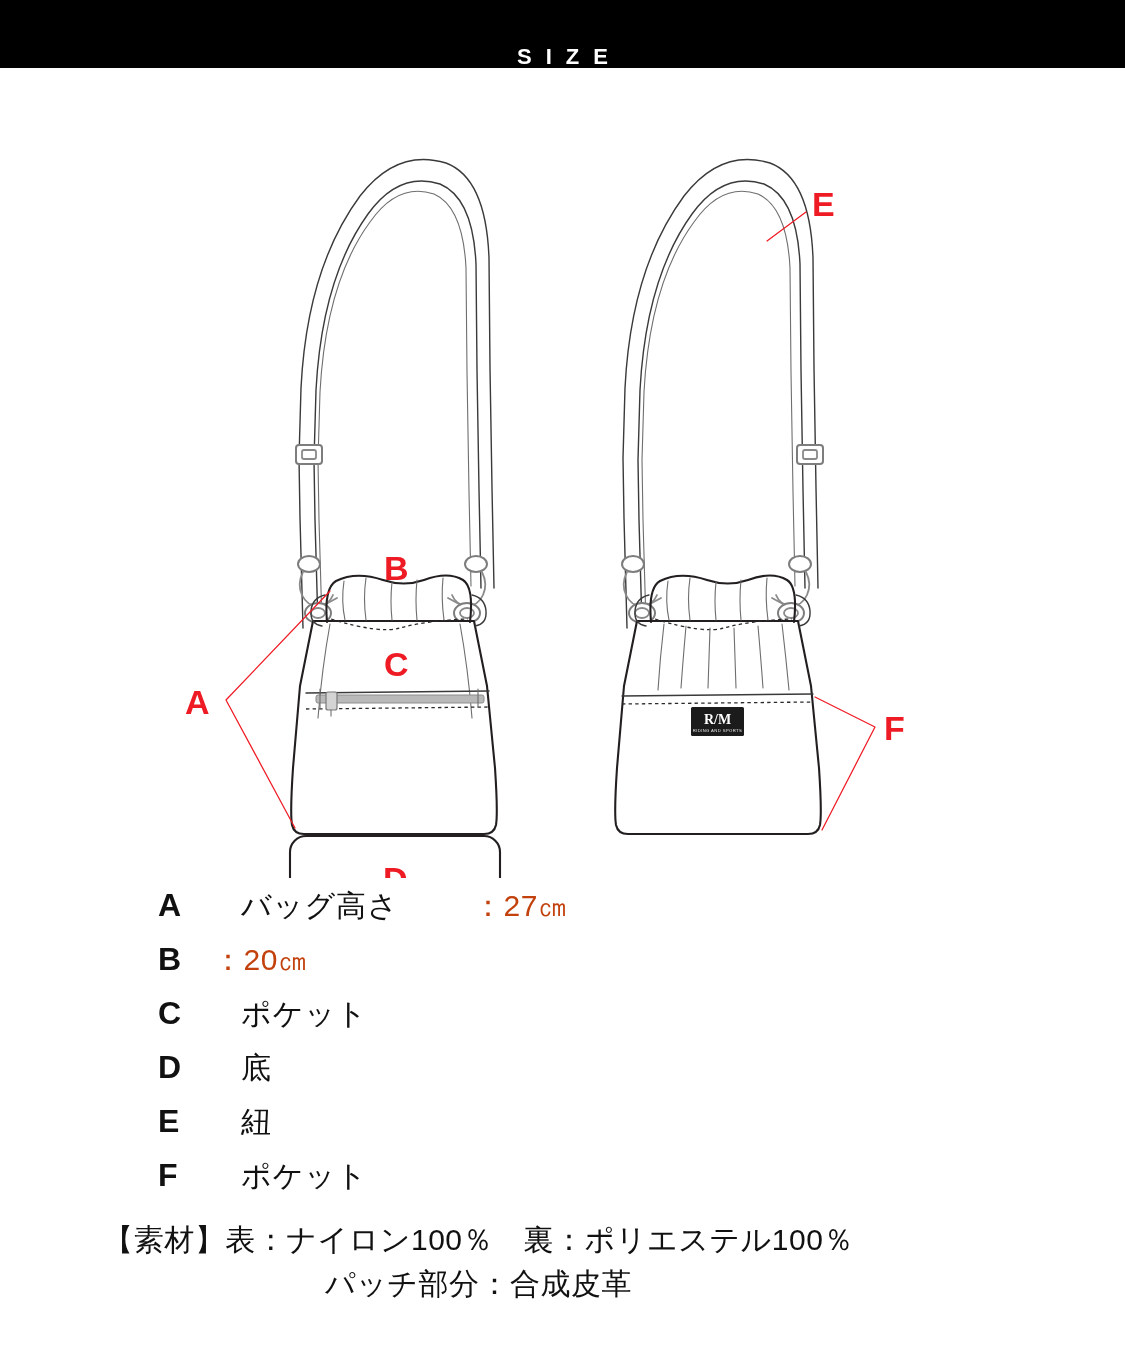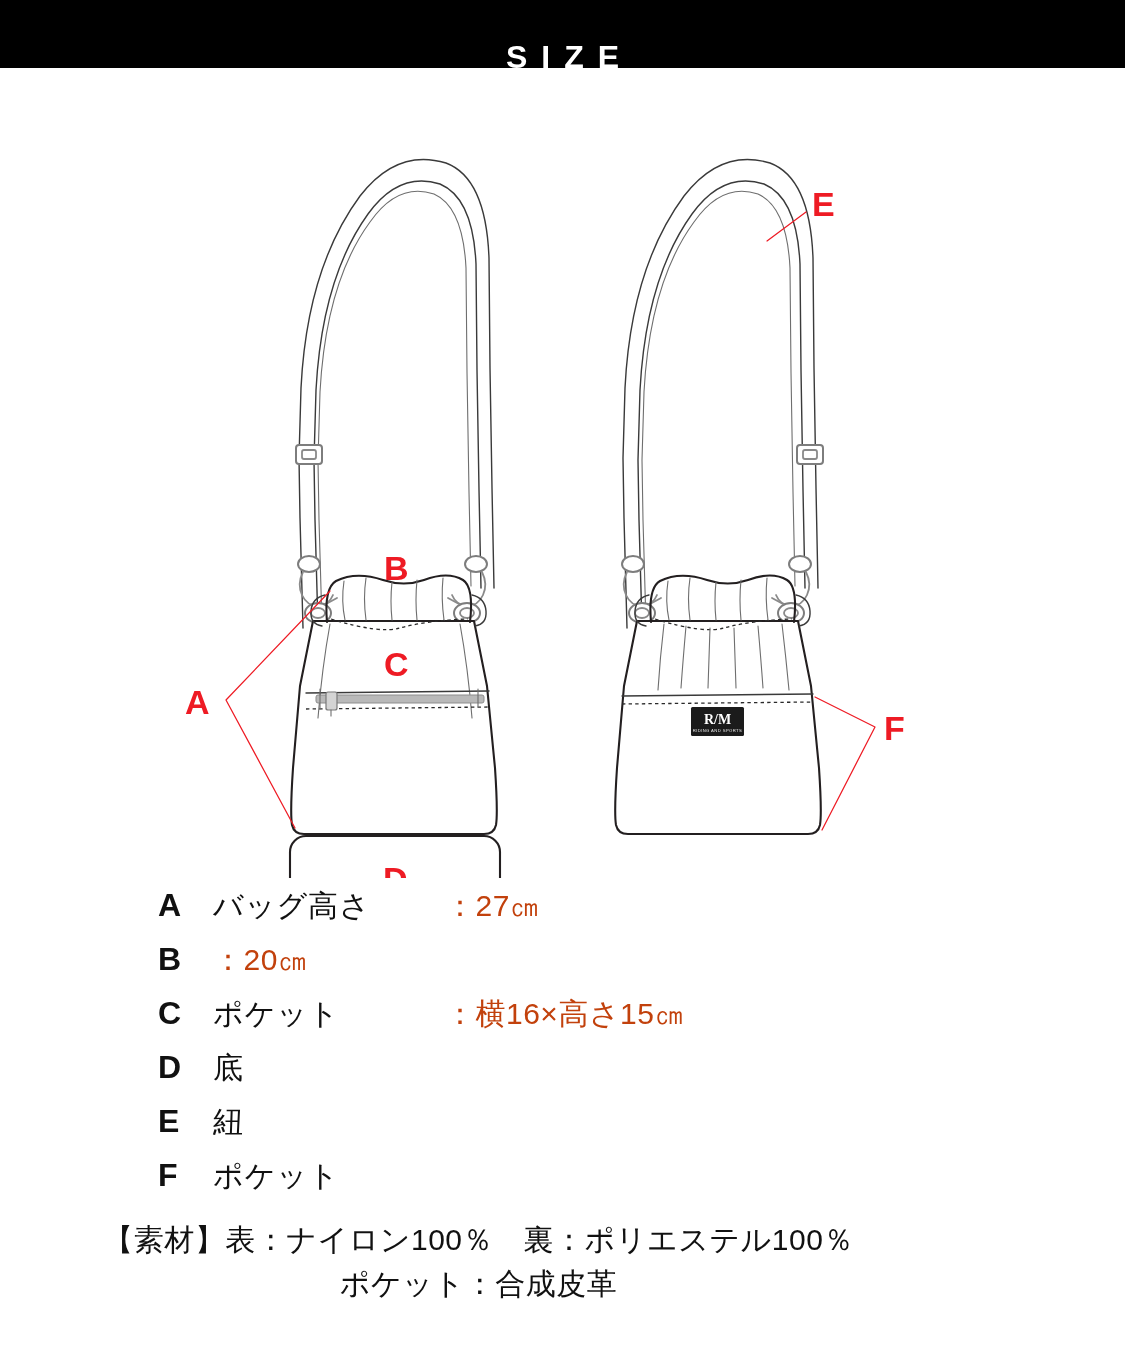--- a/index.html
+++ b/index.html
@@ -12,21 +12,21 @@
     position:relative;
   }
   
   .banner{
     width:1125px;height:68px;
     background:#000000;
     display:flex;align-items:center;justify-content:center;
   }
   .banner-title{
     color:#ffffff;
-    font-size:32px;
+    font-size:22px;
     font-weight:700;
     letter-spacing:14px;
     text-indent:14px;
     line-height:1;
     font-family:"Liberation Sans","DejaVu Sans",sans-serif;
     margin-top:46px;
   }
   
   .illus-wrap{
     width:1125px;height:810px;
@@ -75,20 +75,21 @@
     font-size:32px;
     color:#111111;
     letter-spacing:0;
   }
   .spec-label{
     flex:0 0 232px;
     width:232px;
     letter-spacing:1px;
     color:#111111;
     white-space:pre;
+    margin-left:28px;
   }
   .spec-value{
     flex:0 0 auto;
     letter-spacing:0.5px;
     color:#c2410c;
     white-space:pre;
   }
   
   .material{
     width:957px;
@@ -266,21 +267,20 @@
   </div>
 
   <div class="spec-row">
     <span class="spec-key">B</span>
     <span class="spec-value">：20㎝</span>
   </div>
 
   <div class="spec-row">
     <span class="spec-key">C</span>
     <span class="spec-label">ポケット</span>
-    <span class="spec-value">：横16×高さ15㎝</span>
   </div>
 
   <div class="spec-row">
     <span class="spec-key">D</span>
     <span class="spec-label">底</span>
   </div>
 
   <div class="spec-row">
     <span class="spec-key">E</span>
     <span class="spec-label">紐</span>
@@ -288,14 +288,14 @@
 
   <div class="spec-row">
     <span class="spec-key">F</span>
     <span class="spec-label">ポケット</span>
   </div>
 
 </div>
 
 <div class="material">
   <div class="material-line">【素材】表：ナイロン100％　裏：ポリエステル100％</div>
-  <div class="material-line indent">ポケット：合成皮革</div>
+  <div class="material-line indent">パッチ部分：合成皮革</div>
 </div>
 
 </body></html>

